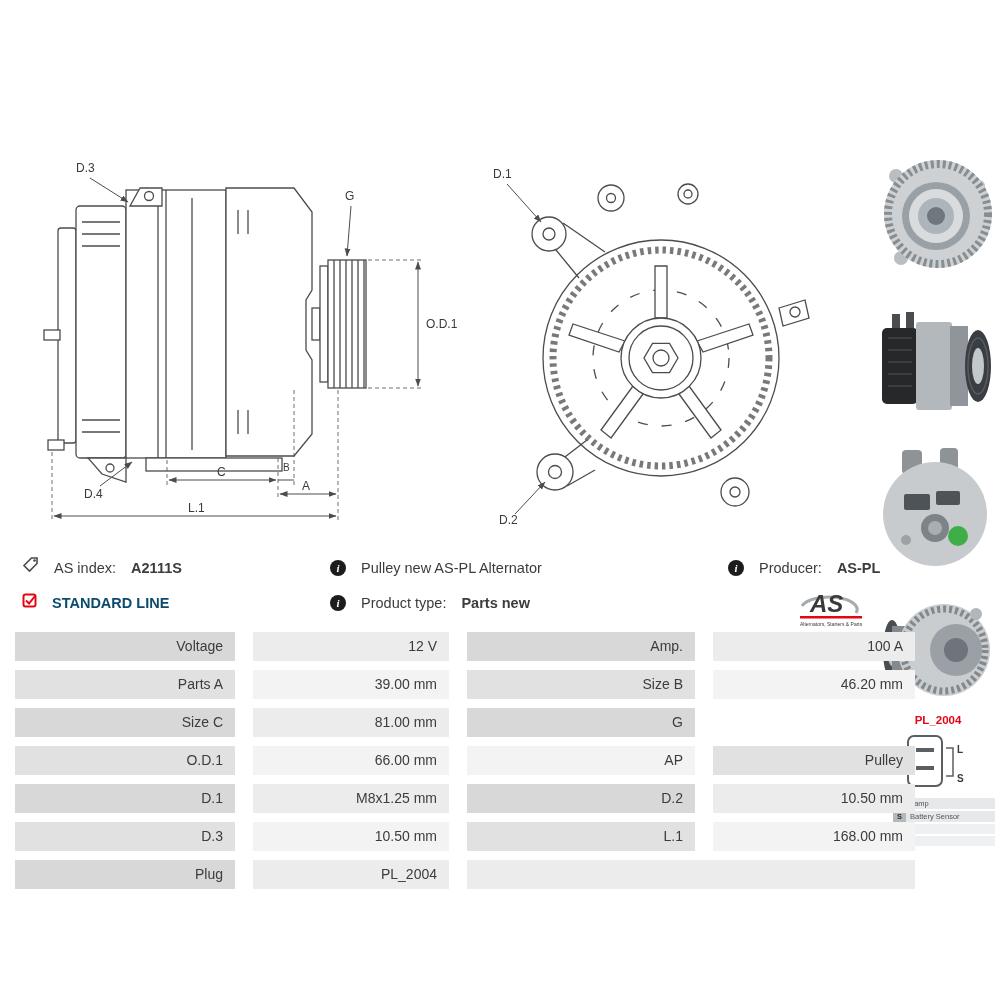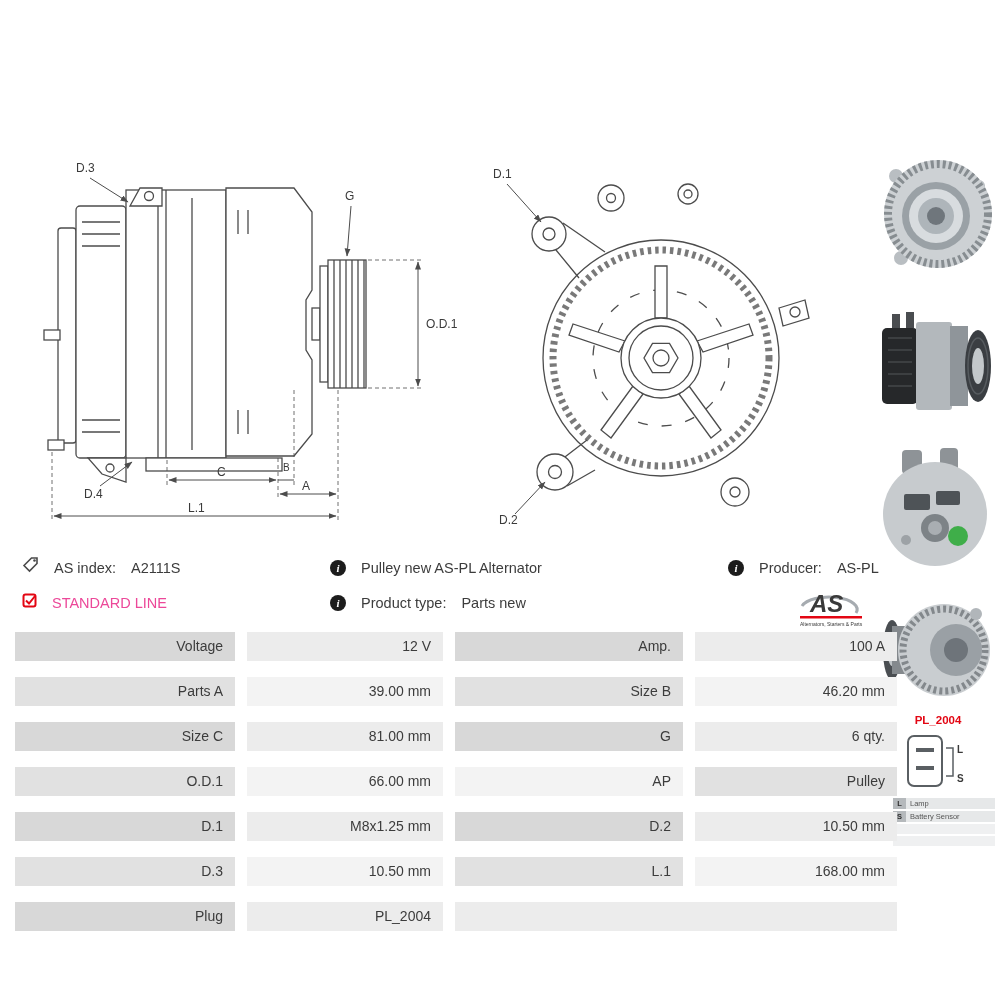--- a/index.html
+++ b/index.html
@@ -12,29 +12,29 @@
   svg text{font-family:"Liberation Sans",sans-serif;fill:#3a3a3a}
   .dimlbl{font-size:12px}
   .dimlbl-sm{font-size:10px}
   .ln{stroke:#4c4c4c;stroke-width:1.3;fill:none}
   .fillw{fill:#ffffff;stroke:#4c4c4c;stroke-width:1.3}
   .dim{stroke:#4c4c4c;stroke-width:1;fill:none}
   .ext{stroke:#4c4c4c;stroke-width:0.8;fill:none;stroke-dasharray:4 3}
 
   
   .info-item{position:absolute;display:flex;align-items:flex-end;gap:15px;font-size:14.5px;height:20px;white-space:nowrap}
-  .b{font-weight:normal}
-  .red{color:#ec4899;font-weight:normal}
+  .b{font-weight:bold}
+  .red{color:#0c4a6e;font-weight:bold}
   .info-icon{width:16px;height:16px;border-radius:50%;background:#1c1c1c;color:#fff;
     font-size:11px;font-weight:bold;font-style:italic;display:flex;align-items:center;justify-content:center;
     font-family:"Liberation Serif",serif;flex:0 0 16px}
 
   
   #spec-table{position:absolute;left:15px;top:632px;width:852px}
-  .t-row{display:grid;grid-template-columns:220px 196px 228px 202px;gap:12px;margin-bottom:16px}
+  .t-row{display:grid;grid-template-columns:220px 196px 228px 202px;gap:18px;margin-bottom:9px}
   .cell{height:29px;line-height:29px;font-size:14px;text-align:right;padding-right:12px;box-sizing:border-box;overflow:hidden}
   .t-row:nth-child(odd) .lbl{background:#d8d8d8}
   .t-row:nth-child(odd) .val{background:#ececec}
   .t-row:nth-child(even) .lbl{background:#e1e1e1}
   .t-row:nth-child(even) .val{background:#f3f3f3}
   .merged{grid-column:3/5}
 
   
   .photo{position:absolute;left:876px;width:124px}
   #plug-code{position:absolute;left:886px;top:714px;width:104px;text-align:center;
@@ -284,21 +284,20 @@
   <div class="t-row">
     <div class="cell lbl">Parts A</div>
     <div class="cell val">39.00 mm</div>
     <div class="cell lbl">Size B</div>
     <div class="cell val">46.20 mm</div>
   </div>
   <div class="t-row">
     <div class="cell lbl">Size C</div>
     <div class="cell val">81.00 mm</div>
     <div class="cell lbl">G</div>
-    <div class="cell val">6 qty.</div>
   </div>
   <div class="t-row">
     <div class="cell lbl">O.D.1</div>
     <div class="cell val">66.00 mm</div>
     <div class="cell val">AP</div>
     <div class="cell lbl">Pulley</div>
   </div>
   <div class="t-row">
     <div class="cell lbl">D.1</div>
     <div class="cell val">M8x1.25 mm</div>

